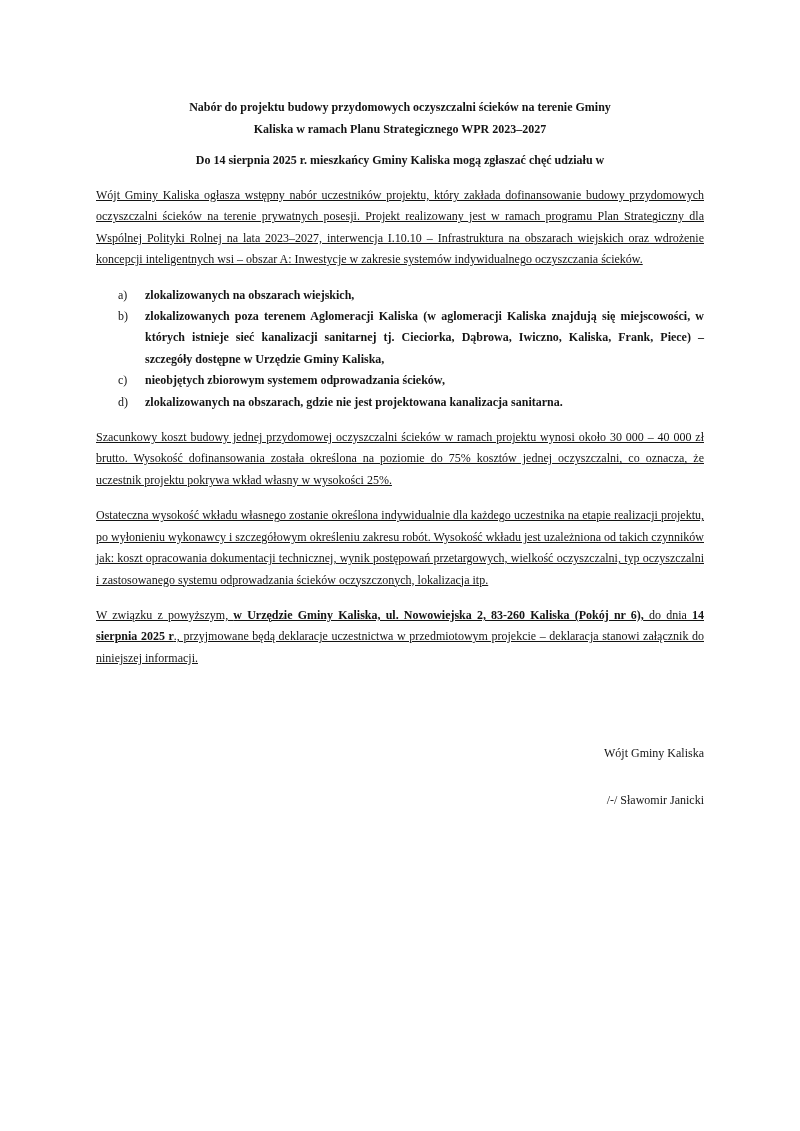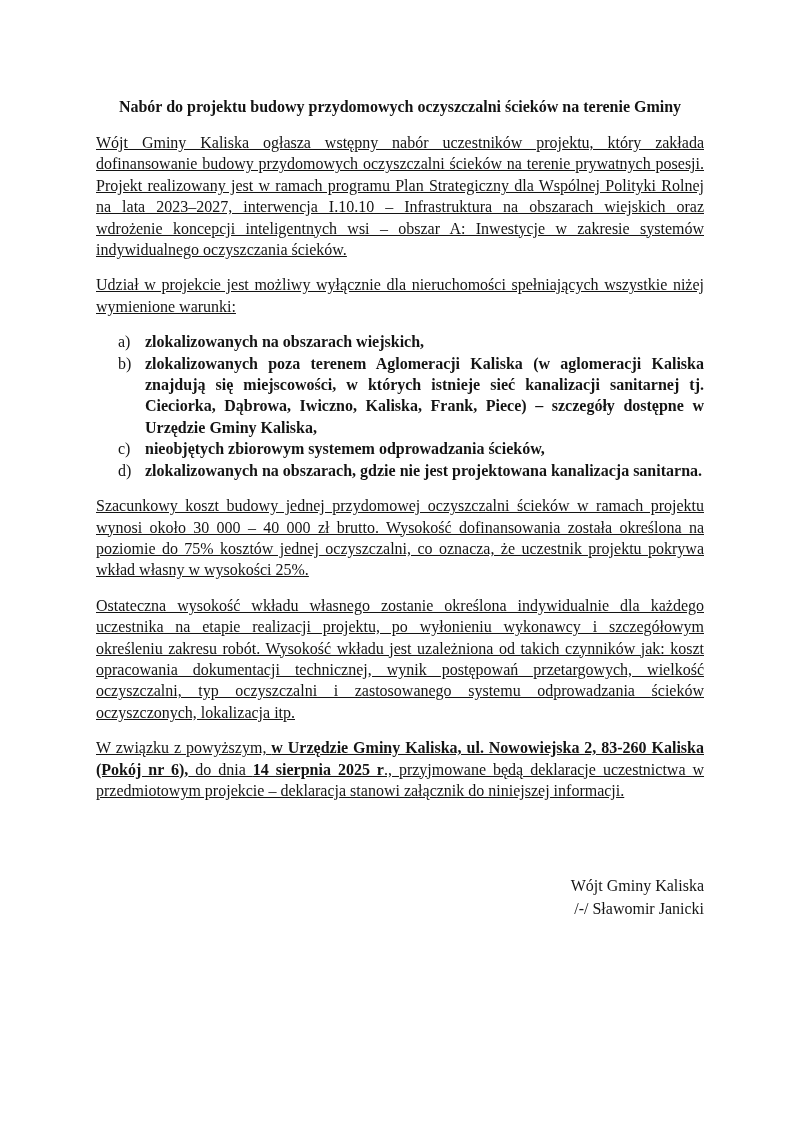--- a/index.html
+++ b/index.html
@@ -9,21 +9,21 @@
   }
   .page {
     position: relative;
     width: 800px;
     height: 1131px;
     margin: 0 auto;
     background: #ffffff;
     box-sizing: border-box;
     padding: 96px 96px 0 96px;
     font-family: "Liberation Serif", "DejaVu Serif", serif;
-    font-size: 16px;
+    font-size: 12px;
     color: #141414;
     overflow: hidden;
   }
   .heading {
     font-weight: bold;
     text-align: center;
     line-height: 22px;
     margin: 0 0 9px 0;
   }
   .subheading {
@@ -56,38 +56,39 @@
     font-weight: bold;
   }
   .bold { font-weight: bold; }
   .signature {
     margin: 74px 0 0 auto;
     width: 200px;
     text-align: right;
     line-height: 21.4px;
   }
   .signature .sig-name {
-    margin-top: 1px;
+    margin-top: 25px;
   }
 </style>
 </head>
 <body>
 
 <div class="page">
 
   <div class="heading">
     <div>Nabór do projektu budowy przydomowych oczyszczalni ścieków na terenie Gminy</div>
+    <div>Kaliska w ramach Planu Strategicznego WPR 2023–2027</div>
   </div>
 
   <div class="subheading">
+    <div>Do 14 sierpnia 2025 r. mieszkańcy Gminy Kaliska mogą zgłaszać chęć udziału w</div>
   </div>
 
   <p class="body-par">Wójt Gminy Kaliska ogłasza wstępny nabór uczestników projektu, który zakłada dofinansowanie budowy przydomowych oczyszczalni ścieków na terenie prywatnych posesji. Projekt realizowany jest w ramach programu Plan Strategiczny dla Wspólnej Polityki Rolnej na lata 2023–2027, interwencja I.10.10 – Infrastruktura na obszarach wiejskich oraz wdrożenie koncepcji inteligentnych wsi – obszar A: Inwestycje w zakresie systemów indywidualnego oczyszczania ścieków.</p>
 
-  <p class="body-par">Udział w projekcie jest możliwy wyłącznie dla nieruchomości spełniających wszystkie niżej wymienione warunki:</p>
 
   <div class="cond-list">
     <div class="cond-item">
       <span class="cond-marker">a)</span>
       <span class="cond-text">zlokalizowanych na obszarach wiejskich,</span>
     </div>
     <div class="cond-item">
       <span class="cond-marker">b)</span>
       <span class="cond-text">zlokalizowanych poza terenem Aglomeracji Kaliska (w aglomeracji Kaliska znajdują się miejscowości, w których istnieje sieć kanalizacji sanitarnej tj. Cieciorka, Dąbrowa, Iwiczno, Kaliska, Frank, Piece) – szczegóły dostępne w Urzędzie Gminy Kaliska,</span>
     </div>

